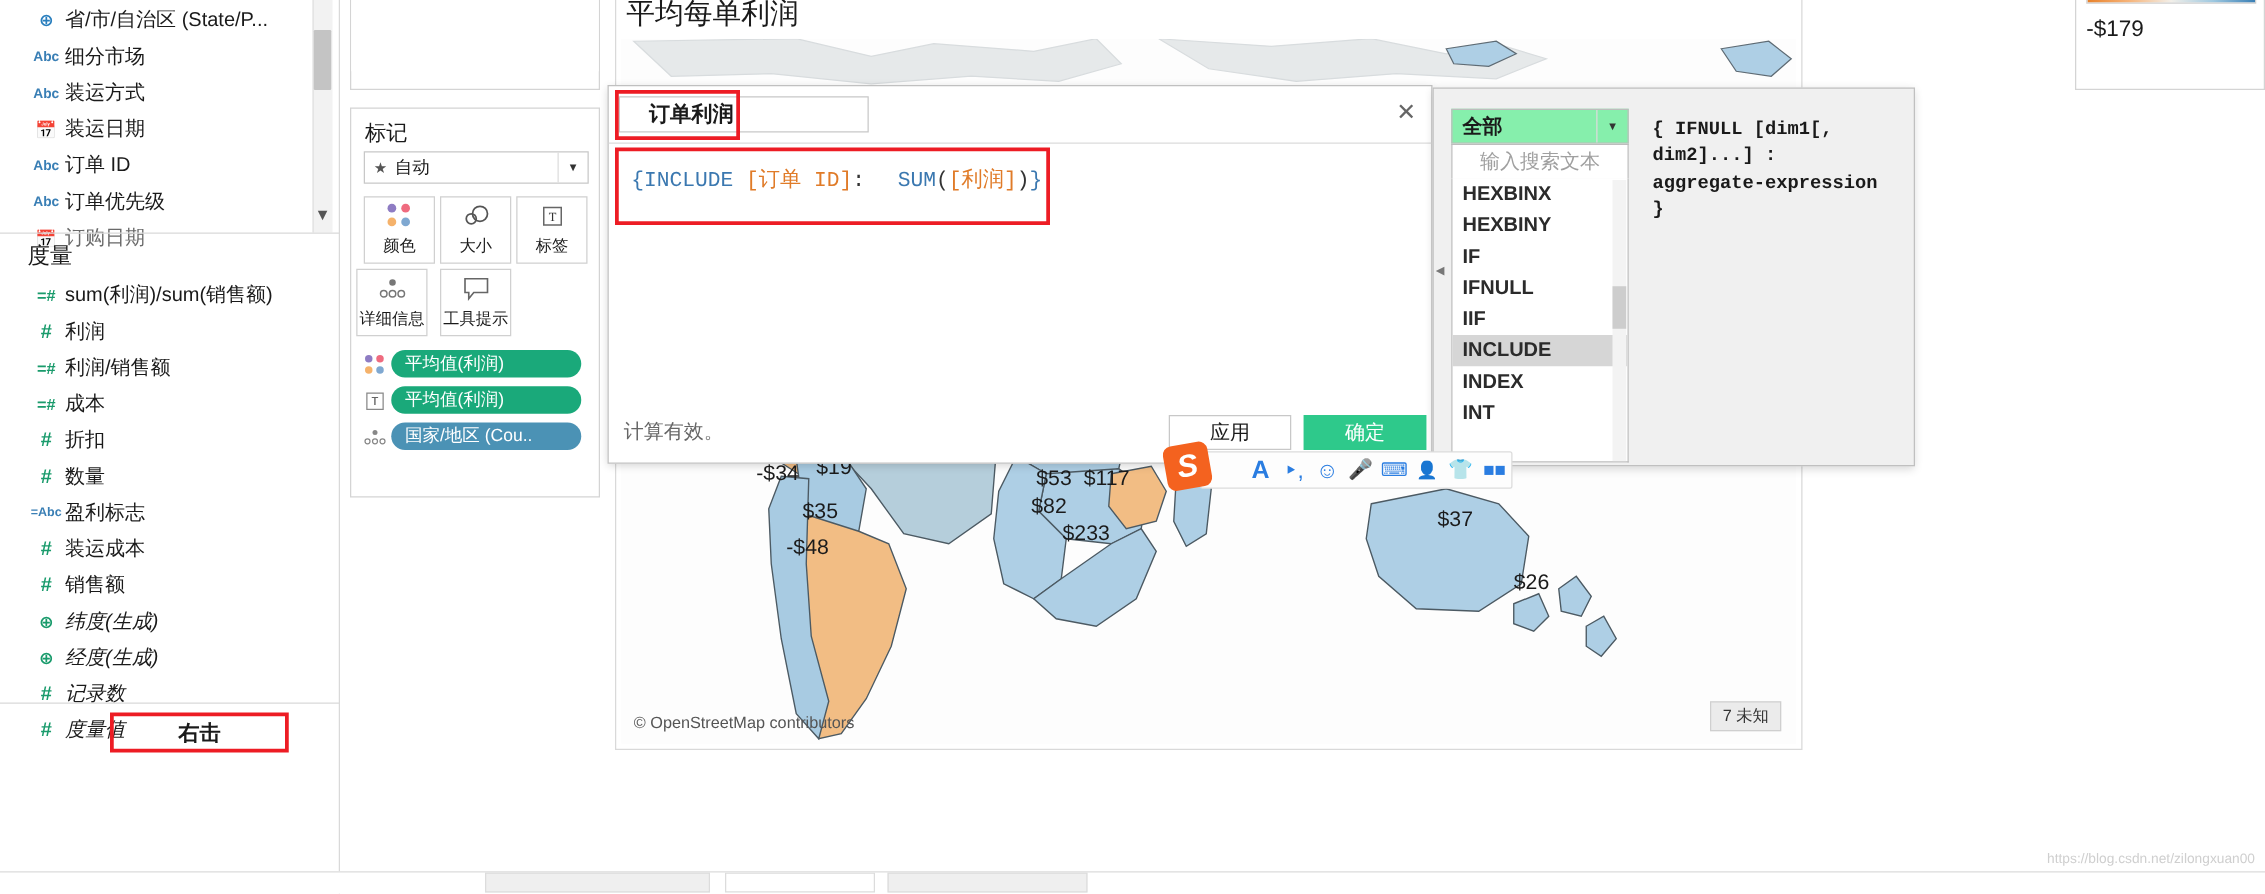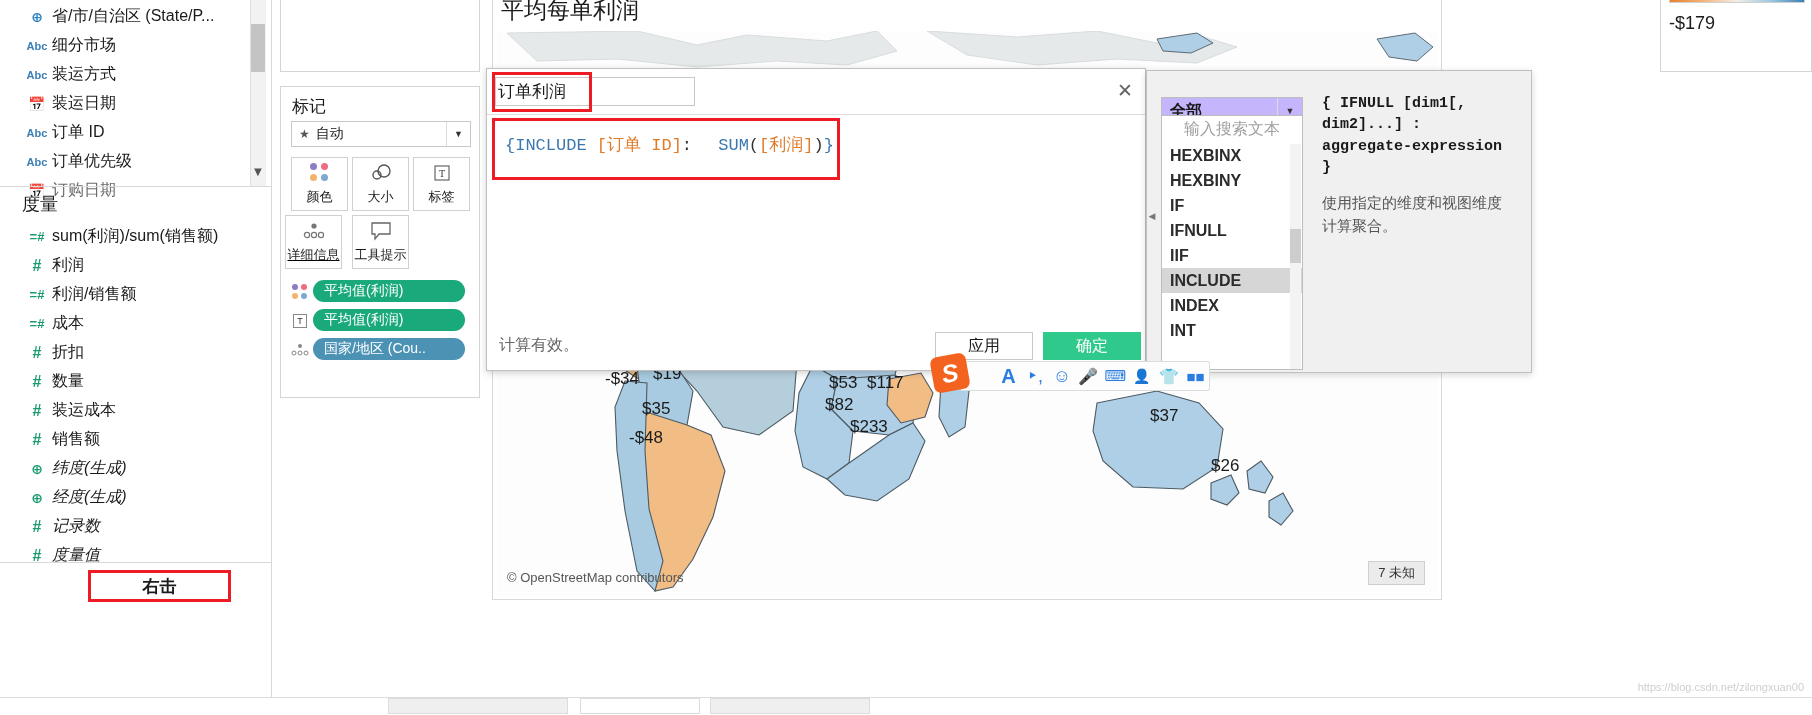--- a/index.html
+++ b/index.html
@@ -150,21 +150,21 @@
 
   
   #calc-dialog {
     position: absolute; left: 486px; top: 68px; width: 660px; height: 303px;
     background: #fff; border: 1px solid #c0c0c0;
     box-shadow: 0 2px 7px rgba(0,0,0,0.18);
   }
   #calc-name-input {
     position: absolute; left: 8px; top: 8px; width: 200px; height: 29px;
     border: 1px solid #c8c8c8; background: #fff;
-    font-size: 17px; color: #1a1a1a; padding: 0 2px; font-weight: 400;
+    font-size: 17px; color: #1a1a1a; padding: 0 23px; font-weight: 700;
     font-family: "Liberation Sans", sans-serif;
   }
   #calc-close {
     position: absolute; right: 7px; top: 8px; width: 26px; height: 26px;
     display: flex; align-items: center; justify-content: center;
     font-size: 19px; color: #666;
   }
   #calc-sep { position: absolute; left: 0; top: 45px; width: 100%; height: 1px; background: #dcdcdc; }
   #calc-formula {
     position: absolute; left: 8px; top: 52px; width: 644px; height: 215px;
@@ -195,22 +195,22 @@
     position: absolute; left: 1146px; top: 70px; width: 386px; height: 303px;
     background: #f0f0f0; border: 1px solid #c0c0c0;
     box-shadow: 0 2px 7px rgba(0,0,0,0.16);
   }
   #fly-collapse {
     position: absolute; left: -1px; top: 130px; width: 12px; height: 30px;
     display: flex; align-items: center; justify-content: center;
     font-size: 9px; color: #777;
   }
   #fn-filter {
-    position: absolute; left: 14px; top: 26px; width: 142px; height: 28px;
-    border: 1px solid #bdbdbd; background: #c4b5fd;
+    position: absolute; left: 14px; top: 16px; width: 142px; height: 28px;
+    border: 1px solid #bdbdbd; background: #86efac;
     display: flex; align-items: center; font-size: 16px; color: #1a1a1a;
     padding-left: 8px; font-weight: 700;
   }
   #fn-filter .caret {
     margin-left: auto; width: 25px; height: 26px; border-left: 1px solid #dcdcdc;
     display: flex; align-items: center; justify-content: center; font-size: 9px; color: #333;
   }
   #fn-search {
     position: absolute; left: 14px; top: 44px; width: 142px; height: 28px;
     border: 1px solid #bdbdbd; border-bottom: none; background: #fff;
@@ -400,20 +400,24 @@
       </div>
       <div class="field-row">
         <span class="ficon num">#</span>
         <span class="field-label">折扣</span>
       </div>
       <div class="field-row">
         <span class="ficon num">#</span>
         <span class="field-label">数量</span>
       </div>
       <div class="field-row">
+        <span class="ficon calcabc">=Abc</span>
+        <span class="field-label">盈利标志</span>
+      </div>
+      <div class="field-row">
         <span class="ficon num">#</span>
         <span class="field-label">装运成本</span>
       </div>
       <div class="field-row">
         <span class="ficon num">#</span>
         <span class="field-label">销售额</span>
       </div>
       <div class="field-row">
         <span class="ficon geogen">⊕</span>
         <span class="field-label italic">纬度(生成)</span>
@@ -479,21 +483,21 @@
       <div class="mark-btn" style="left:132px;top:70px;">
         <div class="mb-icon">
           <svg width="18" height="18" viewBox="0 0 18 18">
             <rect x="2" y="2" width="14" height="14" fill="none" stroke="#666" stroke-width="1.2"></rect>
             <text x="9" y="13" font-size="10" text-anchor="middle" fill="#333" font-family="Liberation Serif, serif">T</text>
           </svg>
         </div>
         <div class="mb-label">标签</div>
       </div>
 
-      <div class="mark-btn" style="left:4px;top:128px;text-decoration:underline;">
+      <div class="mark-btn" style="left:4px;top:128px;">
         <div class="mb-icon">
           <svg width="26" height="18" viewBox="0 0 26 18">
             <circle cx="13" cy="4" r="2.6" fill="#777"></circle>
             <circle cx="6" cy="13" r="2.6" fill="none" stroke="#777" stroke-width="1.2"></circle>
             <circle cx="13" cy="13" r="2.6" fill="none" stroke="#777" stroke-width="1.2"></circle>
             <circle cx="20" cy="13" r="2.6" fill="none" stroke="#777" stroke-width="1.2"></circle>
           </svg>
         </div>
         <div class="mb-label">详细信息</div>
       </div>
@@ -571,21 +575,20 @@
       <div class="fn-item">IIF</div>
       <div class="fn-item sel">INCLUDE</div>
       <div class="fn-item">INDEX</div>
       <div class="fn-item">INT</div>
       <div id="fn-scroll-track"></div>
       <div id="fn-scroll-thumb"></div>
     </div>
 
     <div id="fn-help">
       <div id="fn-syntax">{ IFNULL [dim1[, dim2]...] : aggregate-expression }</div>
-      <div id="fn-desc">使用指定的维度和视图维度计算聚合。</div>
     </div>
   </div>
 
   <div id="ime-bar">
     <span class="ime-icon" style="font-size:20px;font-weight:600;">A</span>
     <span class="ime-icon" style="font-size:18px;">‣,</span>
     <span class="ime-icon" style="font-size:18px;">☺</span>
     <span class="ime-icon" style="font-size:16px;">🎤</span>
     <span class="ime-icon" style="font-size:15px;">⌨</span>
     <span class="ime-icon" style="font-size:14px;">👤</span>

